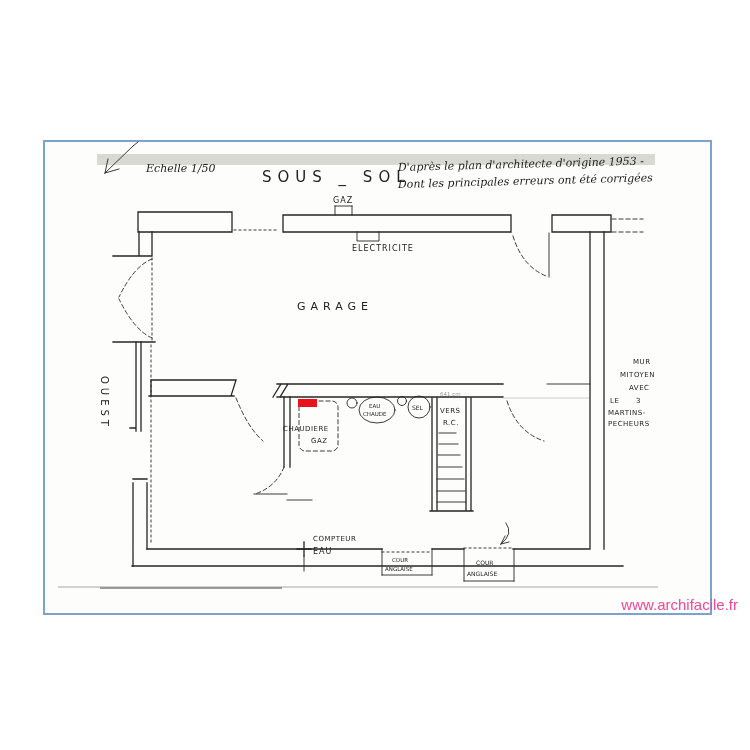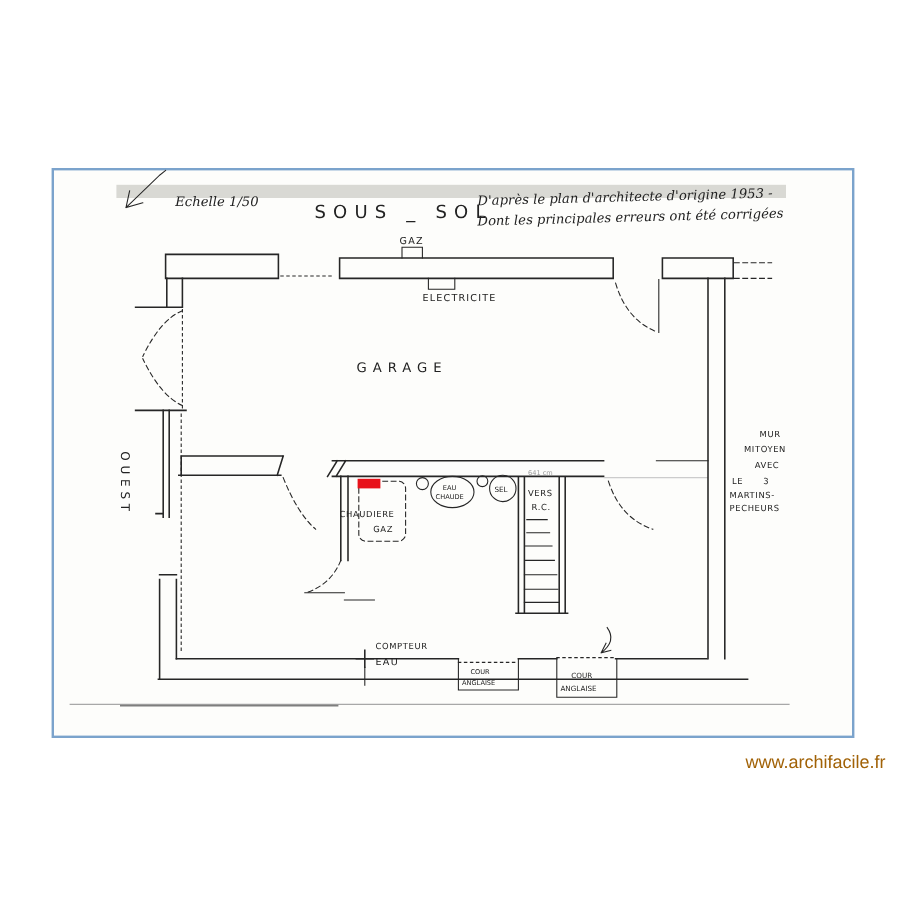--- a/index.html
+++ b/index.html
@@ -3,22 +3,22 @@
 <meta charset="utf-8">
 <style>
   html,body{margin:0;padding:0;}
   body{width:750px;height:750px;position:relative;background:#ffffff;
        font-family:"DejaVu Sans", sans-serif;overflow:hidden;}
   .scan-box{position:absolute;left:43px;top:140px;width:665px;height:471px;
             border:2px solid #7ba3cc;background:#fdfdfb;}
   .scan-band{position:absolute;left:52px;top:12px;width:558px;height:11px;
              background:#d9d9d4;}
   svg.plan{position:absolute;left:0;top:0;width:750px;height:750px;}
-  .watermark{position:absolute;top:627px;right:12px;
-             font:15px "Liberation Sans", sans-serif;color:#a16207;}
+  .watermark{position:absolute;top:596px;right:12px;
+             font:15px "Liberation Sans", sans-serif;color:#ec4899;}
   
   .w{stroke:#262626;stroke-width:1.3;fill:none;stroke-linecap:square;}
   .thin{stroke-width:0.9;}
   .dash{stroke-dasharray:4 3;}
   .dot{stroke-dasharray:2 3;}
   .pencil{stroke:#a8a8a8;stroke-width:1.1;fill:none;}
   .pencil2{stroke:#7e7e7e;stroke-width:1.6;fill:none;}
   .greyline{stroke:#cccccc;stroke-width:1;fill:none;}
   
   text{fill:#222222;font-family:"DejaVu Sans", sans-serif;}

